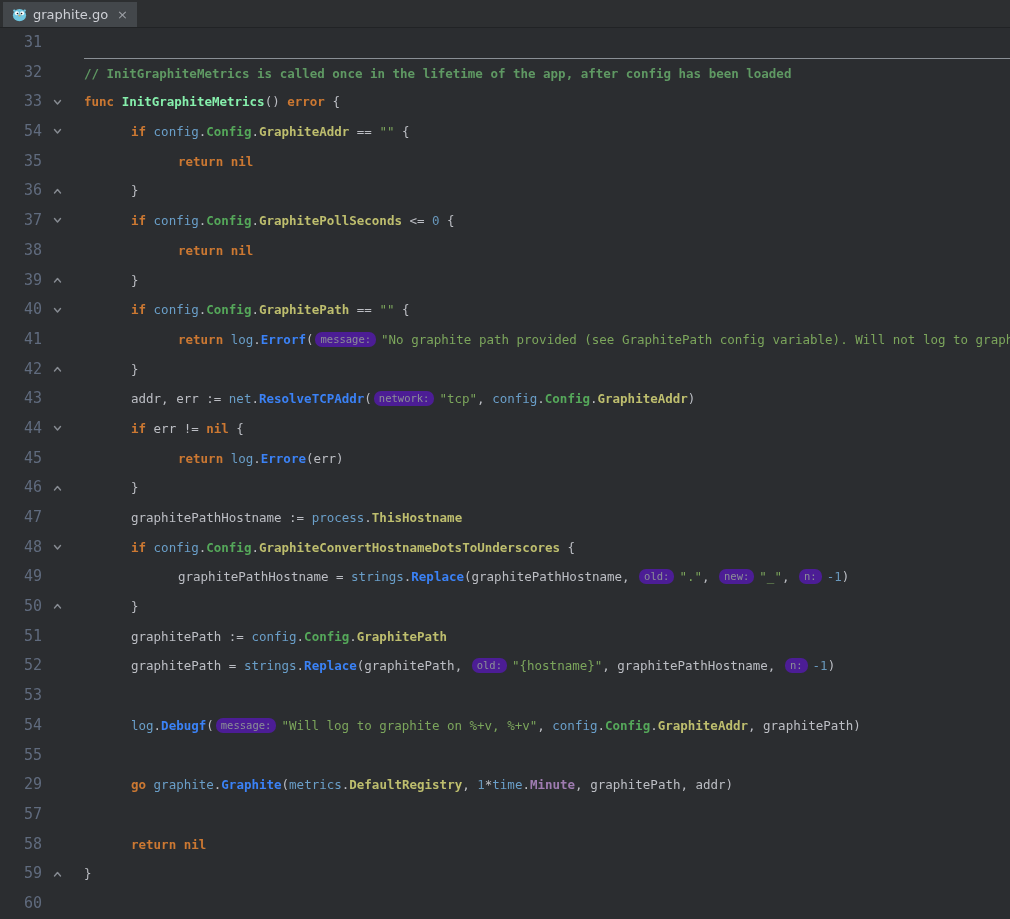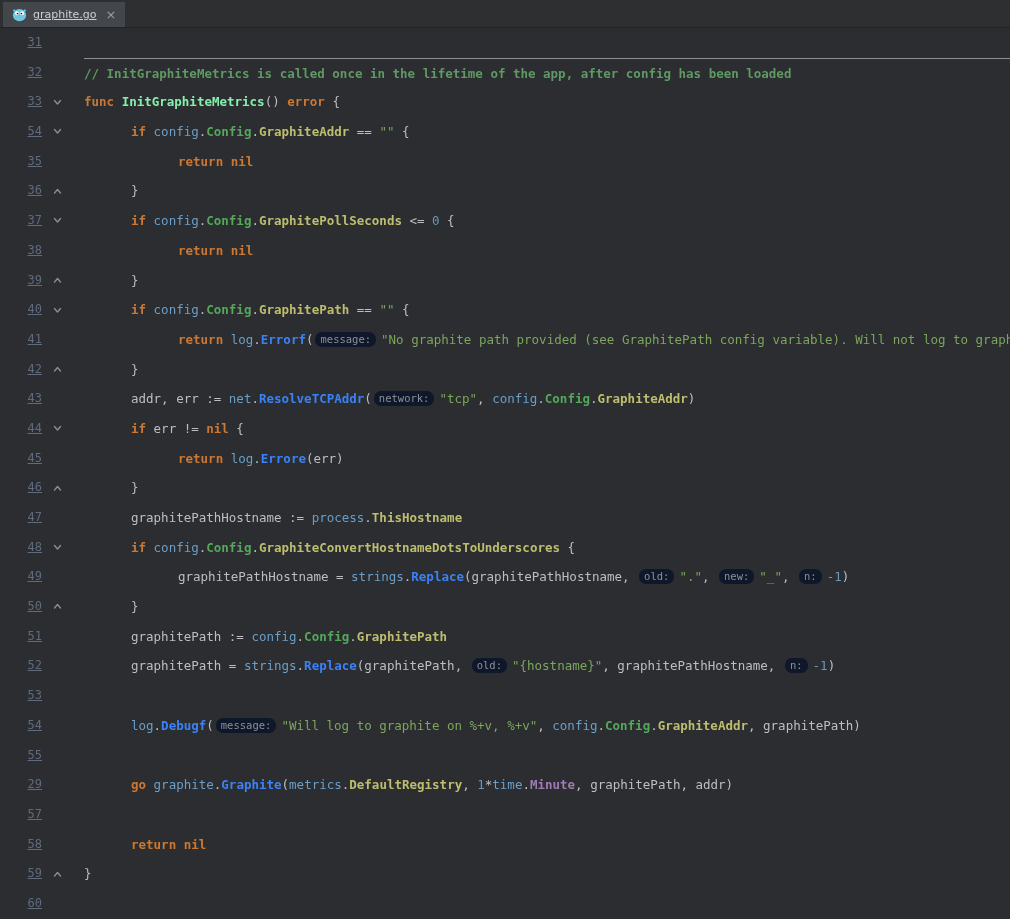--- a/index.html
+++ b/index.html
@@ -12,33 +12,33 @@
   .tabbar{
     height:28px;background:#2D2F31;border-bottom:1px solid #212325;
     display:flex;align-items:flex-end;padding-left:3px;box-sizing:border-box;
   }
   .tab{
     height:25px;background:#43474B;display:flex;align-items:center;
     gap:6px;padding:0 9px;box-sizing:border-box;cursor:default;
   }
   .tab-label{
     font-family:"DejaVu Sans","Liberation Sans",sans-serif;
-    font-size:11px;color:#CED0D6;text-decoration:underline;
+    font-size:13px;color:#CED0D6;
   }
   .tab-close{
     font-family:"DejaVu Sans","Liberation Sans",sans-serif;
     font-size:13px;color:#9DA0A6;margin-left:3px;line-height:1;
   }
   .go-icon{display:flex;align-items:center;}
   
   .editor{width:1010px;}
   .row{display:flex;height:29.7px;line-height:29.7px;}
   .lnum{
     flex:0 0 42px;width:42px;text-align:right;
-    color:#606B7E;font-size:12px;user-select:none;text-decoration:underline;
+    color:#606B7E;font-size:15px;user-select:none;
   }
   .fold{
     flex:0 0 30px;width:30px;display:flex;align-items:center;justify-content:center;
   }
   .codecol{
     flex:1;font-size:12.5px;white-space:pre;color:#BCBEC4;margin-left:12px;
   }
   .codecol.sep{border-top:1px solid #8A8F95;}
   
   .tk-kw{color:#CC7832;font-weight:bold;}
@@ -46,21 +46,21 @@
   .tk-str{color:#7CA65C;}
   .tk-num{color:#6897BB;}
   .tk-cmt{color:#5F9963;font-weight:bold;}
   .tk-fndecl{color:#86efac;font-weight:bold;}
   .tk-fncall{color:#3b82f6;font-weight:bold;}
   .tk-gvar{color:#55A85A;font-weight:bold;}
   .tk-field{color:#BEBE6E;font-weight:bold;}
   .tk-const{color:#9E7BB0;font-weight:bold;}
   .tk-plain{color:#BCBEC4;}
   .chip{
-    display:inline-block;background:#0f172a;color:#8C9096;
+    display:inline-block;background:#4c1d95;color:#8C9096;
     font-size:10.5px;line-height:15px;border-radius:7px;
     padding:0 5px;margin:0 5px 0 2px;vertical-align:1px;
   }
 </style>
 </head>
 <body>
 
 <div class="tabbar">
   <div class="tab">
     <span class="go-icon">

